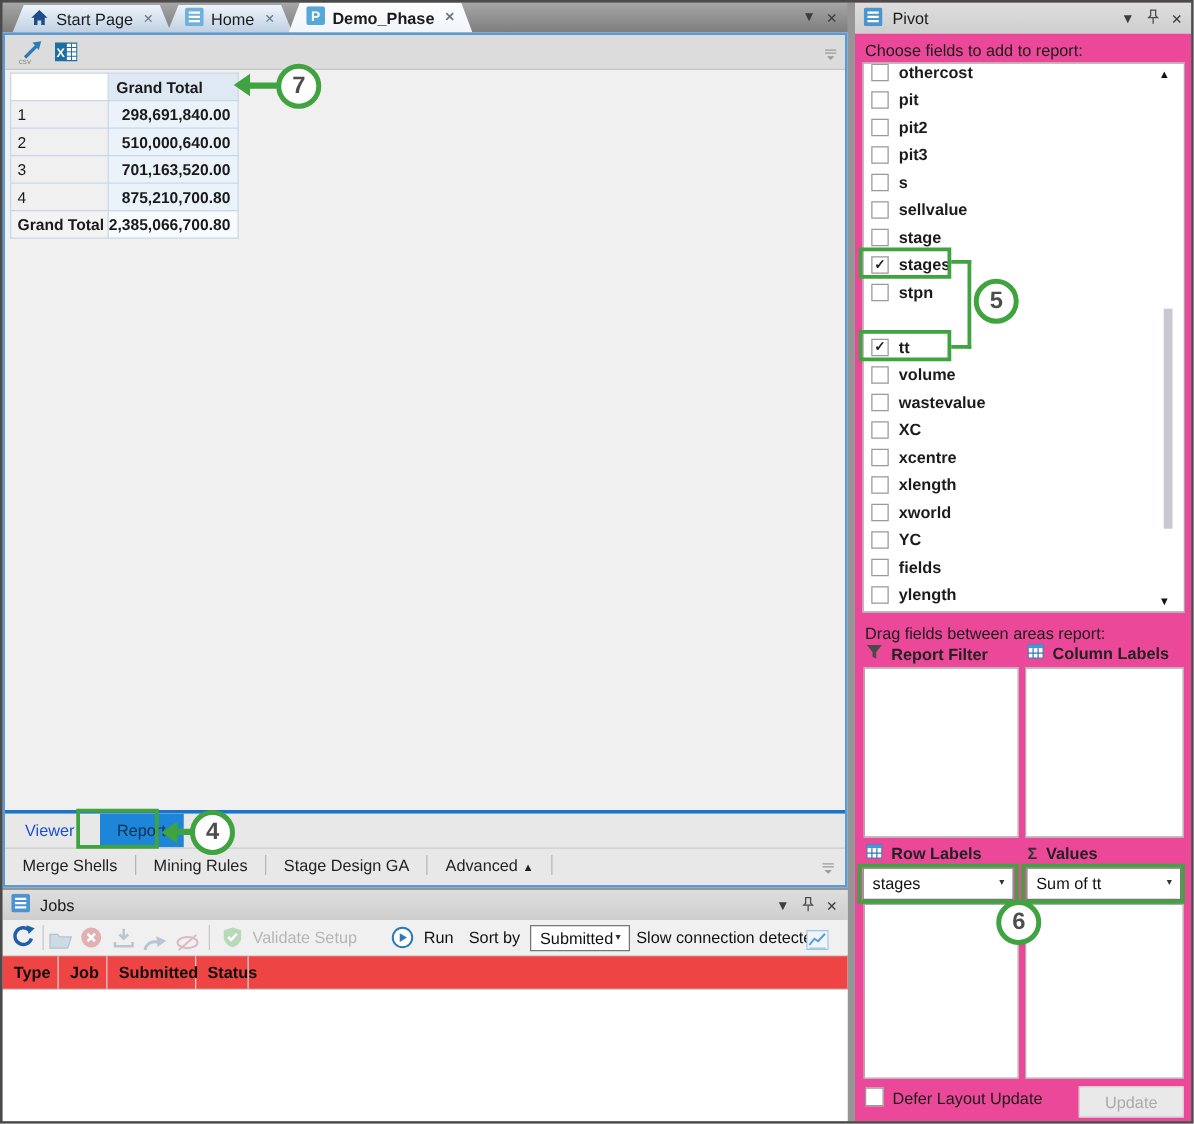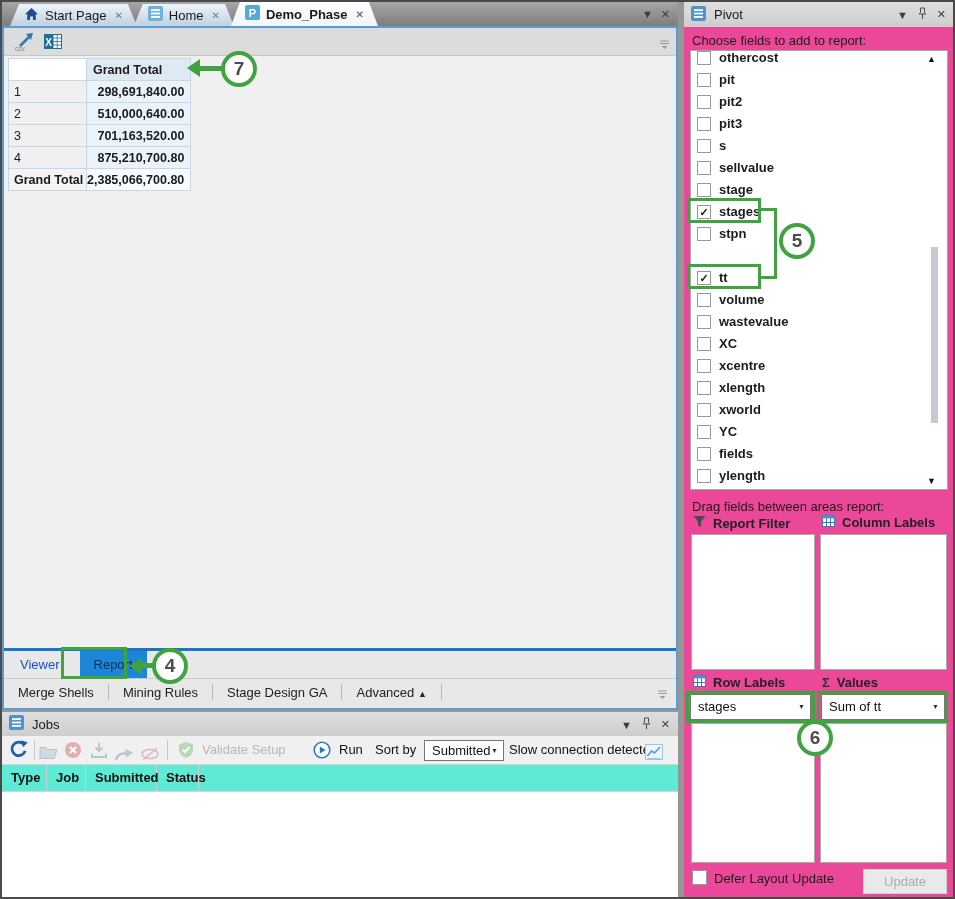--- a/index.html
+++ b/index.html
@@ -49,21 +49,21 @@
 
   
   .jobs-panel { position:absolute; left:2px; top:712px; width:676px; height:185px; background:#ffffff; }
   .panel-title { height:24px; background:linear-gradient(#dedede,#cecece); display:flex; align-items:center; padding-left:7px; gap:8px;
     font-size:13px; color:#1a1a1a; }
   .ptitle-controls { position:absolute; top:5px; display:flex; gap:9px; color:#3d3d3d; align-items:center; }
   .ptitle-controls span { font-size:11px; }
   .jobs-toolbar { position:absolute; left:0; top:24px; width:676px; height:28px; background:#f0f0f0; }
   .jt { position:absolute; top:0; height:28px; line-height:28px; font-size:13px; }
   .tsep { position:absolute; top:4px; width:1px; height:20px; background:#c8c8c8; }
-  .jobs-header { position:absolute; left:0; top:52px; width:676px; height:28px; background:#5eead4;
+  .jobs-header { position:absolute; left:0; top:52px; width:676px; height:28px; background:#ef4444;
     border-top:1px solid #d4d4d4; border-bottom:1px solid #d4d4d4; display:flex; }
   .jcol { height:26px; line-height:26px; font-weight:bold; font-size:13px; color:#111; padding-left:9px; border-right:1px solid #cfcfcf; }
   .dropdown { background:#fff; border:1px solid #767676; font-size:13px; color:#111; position:absolute; }
   .dropdown .dtext { position:absolute; left:7px; top:0; line-height:20px; }
   .dropdown .dcaret { position:absolute; right:5px; top:0; font-size:7px; line-height:20px; color:#333; }
 
   
   .right-panel { position:absolute; left:684px; top:2px; width:269px; height:895px; background:#ec4899;padding-left:16px; }
   .rp-title { position:absolute; left:0; top:0; width:269px; height:25px; background:linear-gradient(#dedede,#cecece);
     display:flex; align-items:center; gap:8px; padding-left:7px; font-size:13px; color:#1a1a1a; }

